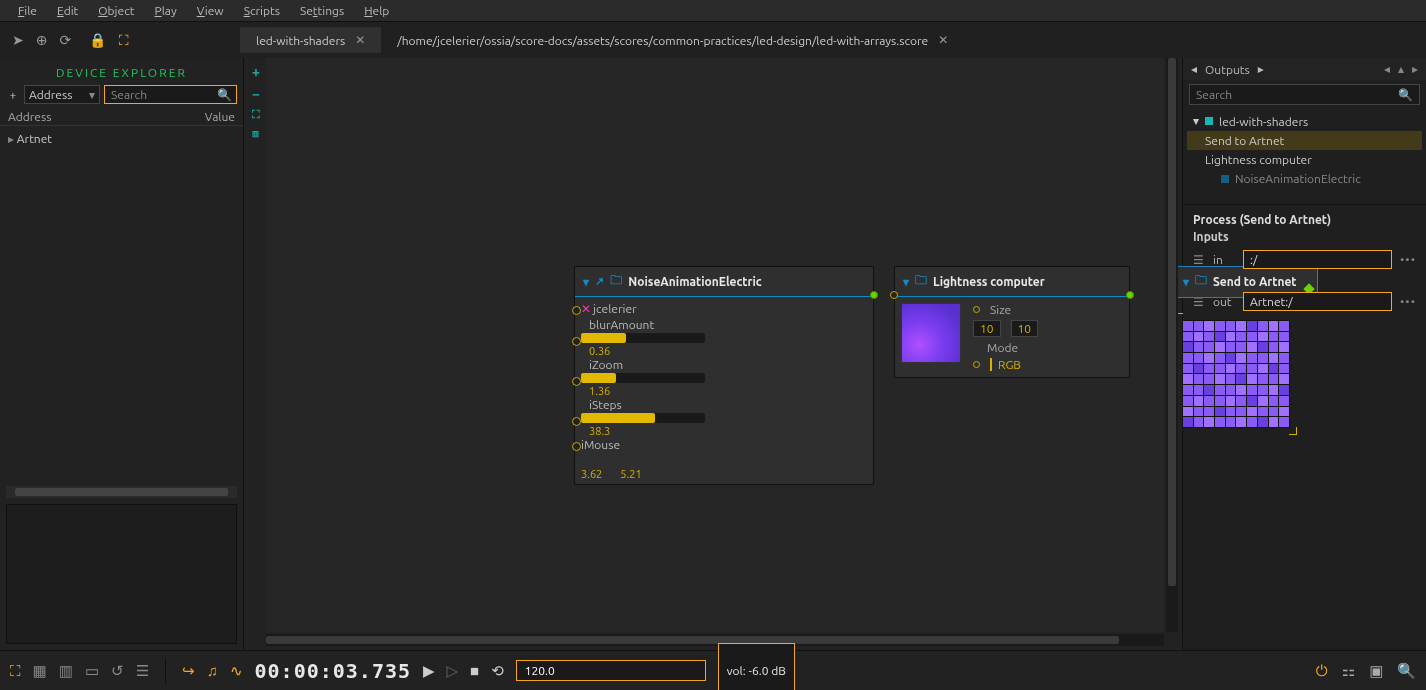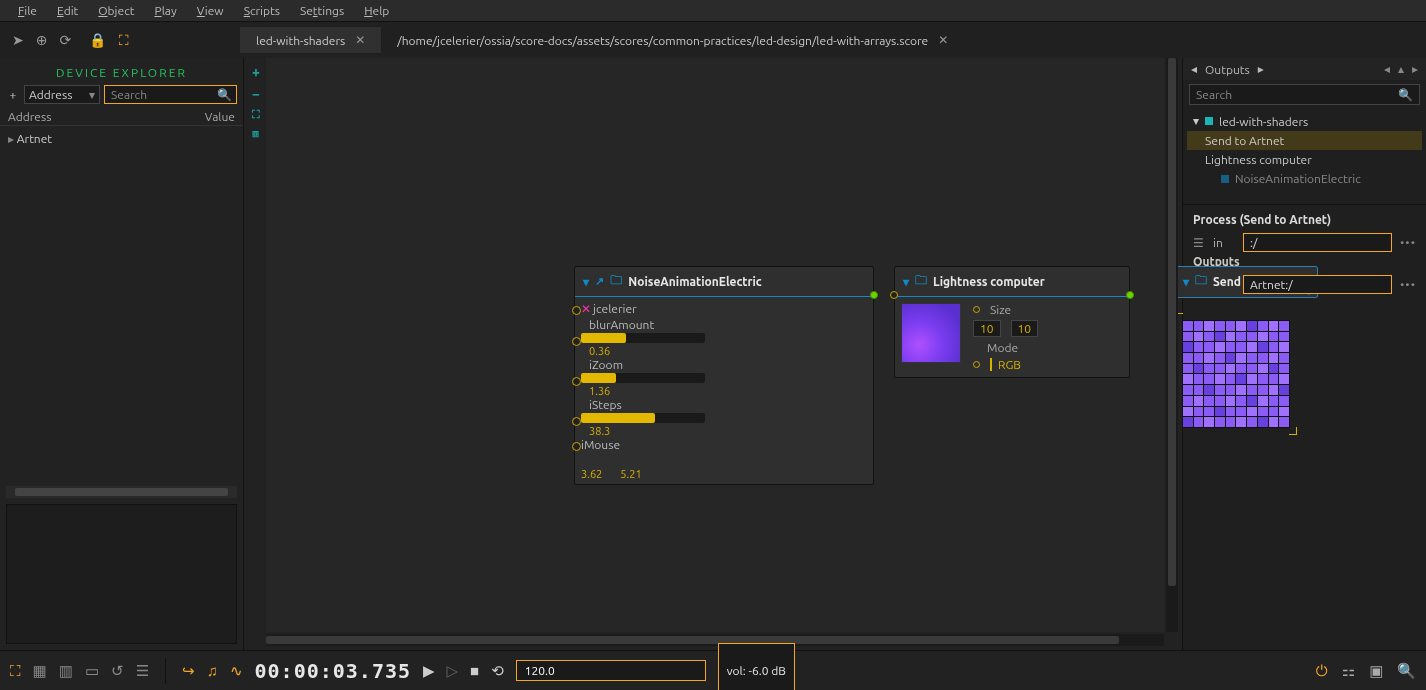--- a/index.html
+++ b/index.html
@@ -421,20 +421,21 @@
         </div>
       <div class="rp-tree-row lvl1">
           <span>Lightness computer</span>
         </div>
       <div class="rp-tree-row lvl2" style="opacity:.6">
           <span class="sq" style="background:#1189c4"></span>
           <span>NoiseAnimationElectric</span>
         </div>
     </div>
     <div class="rp-section">Process (Send to Artnet)</div>
+    <div class="rp-sub">Inputs</div>
     <div class="rp-field">
       <span class="icn">☰</span>
       <span class="lab">in</span>
       <div class="inp">:/</div>
       <span class="dots">•••</span>
     </div>
     <div class="rp-sub">Outputs</div>
     <div class="rp-field">
       <span class="icn">☰</span>
       <span class="lab">out</span>

